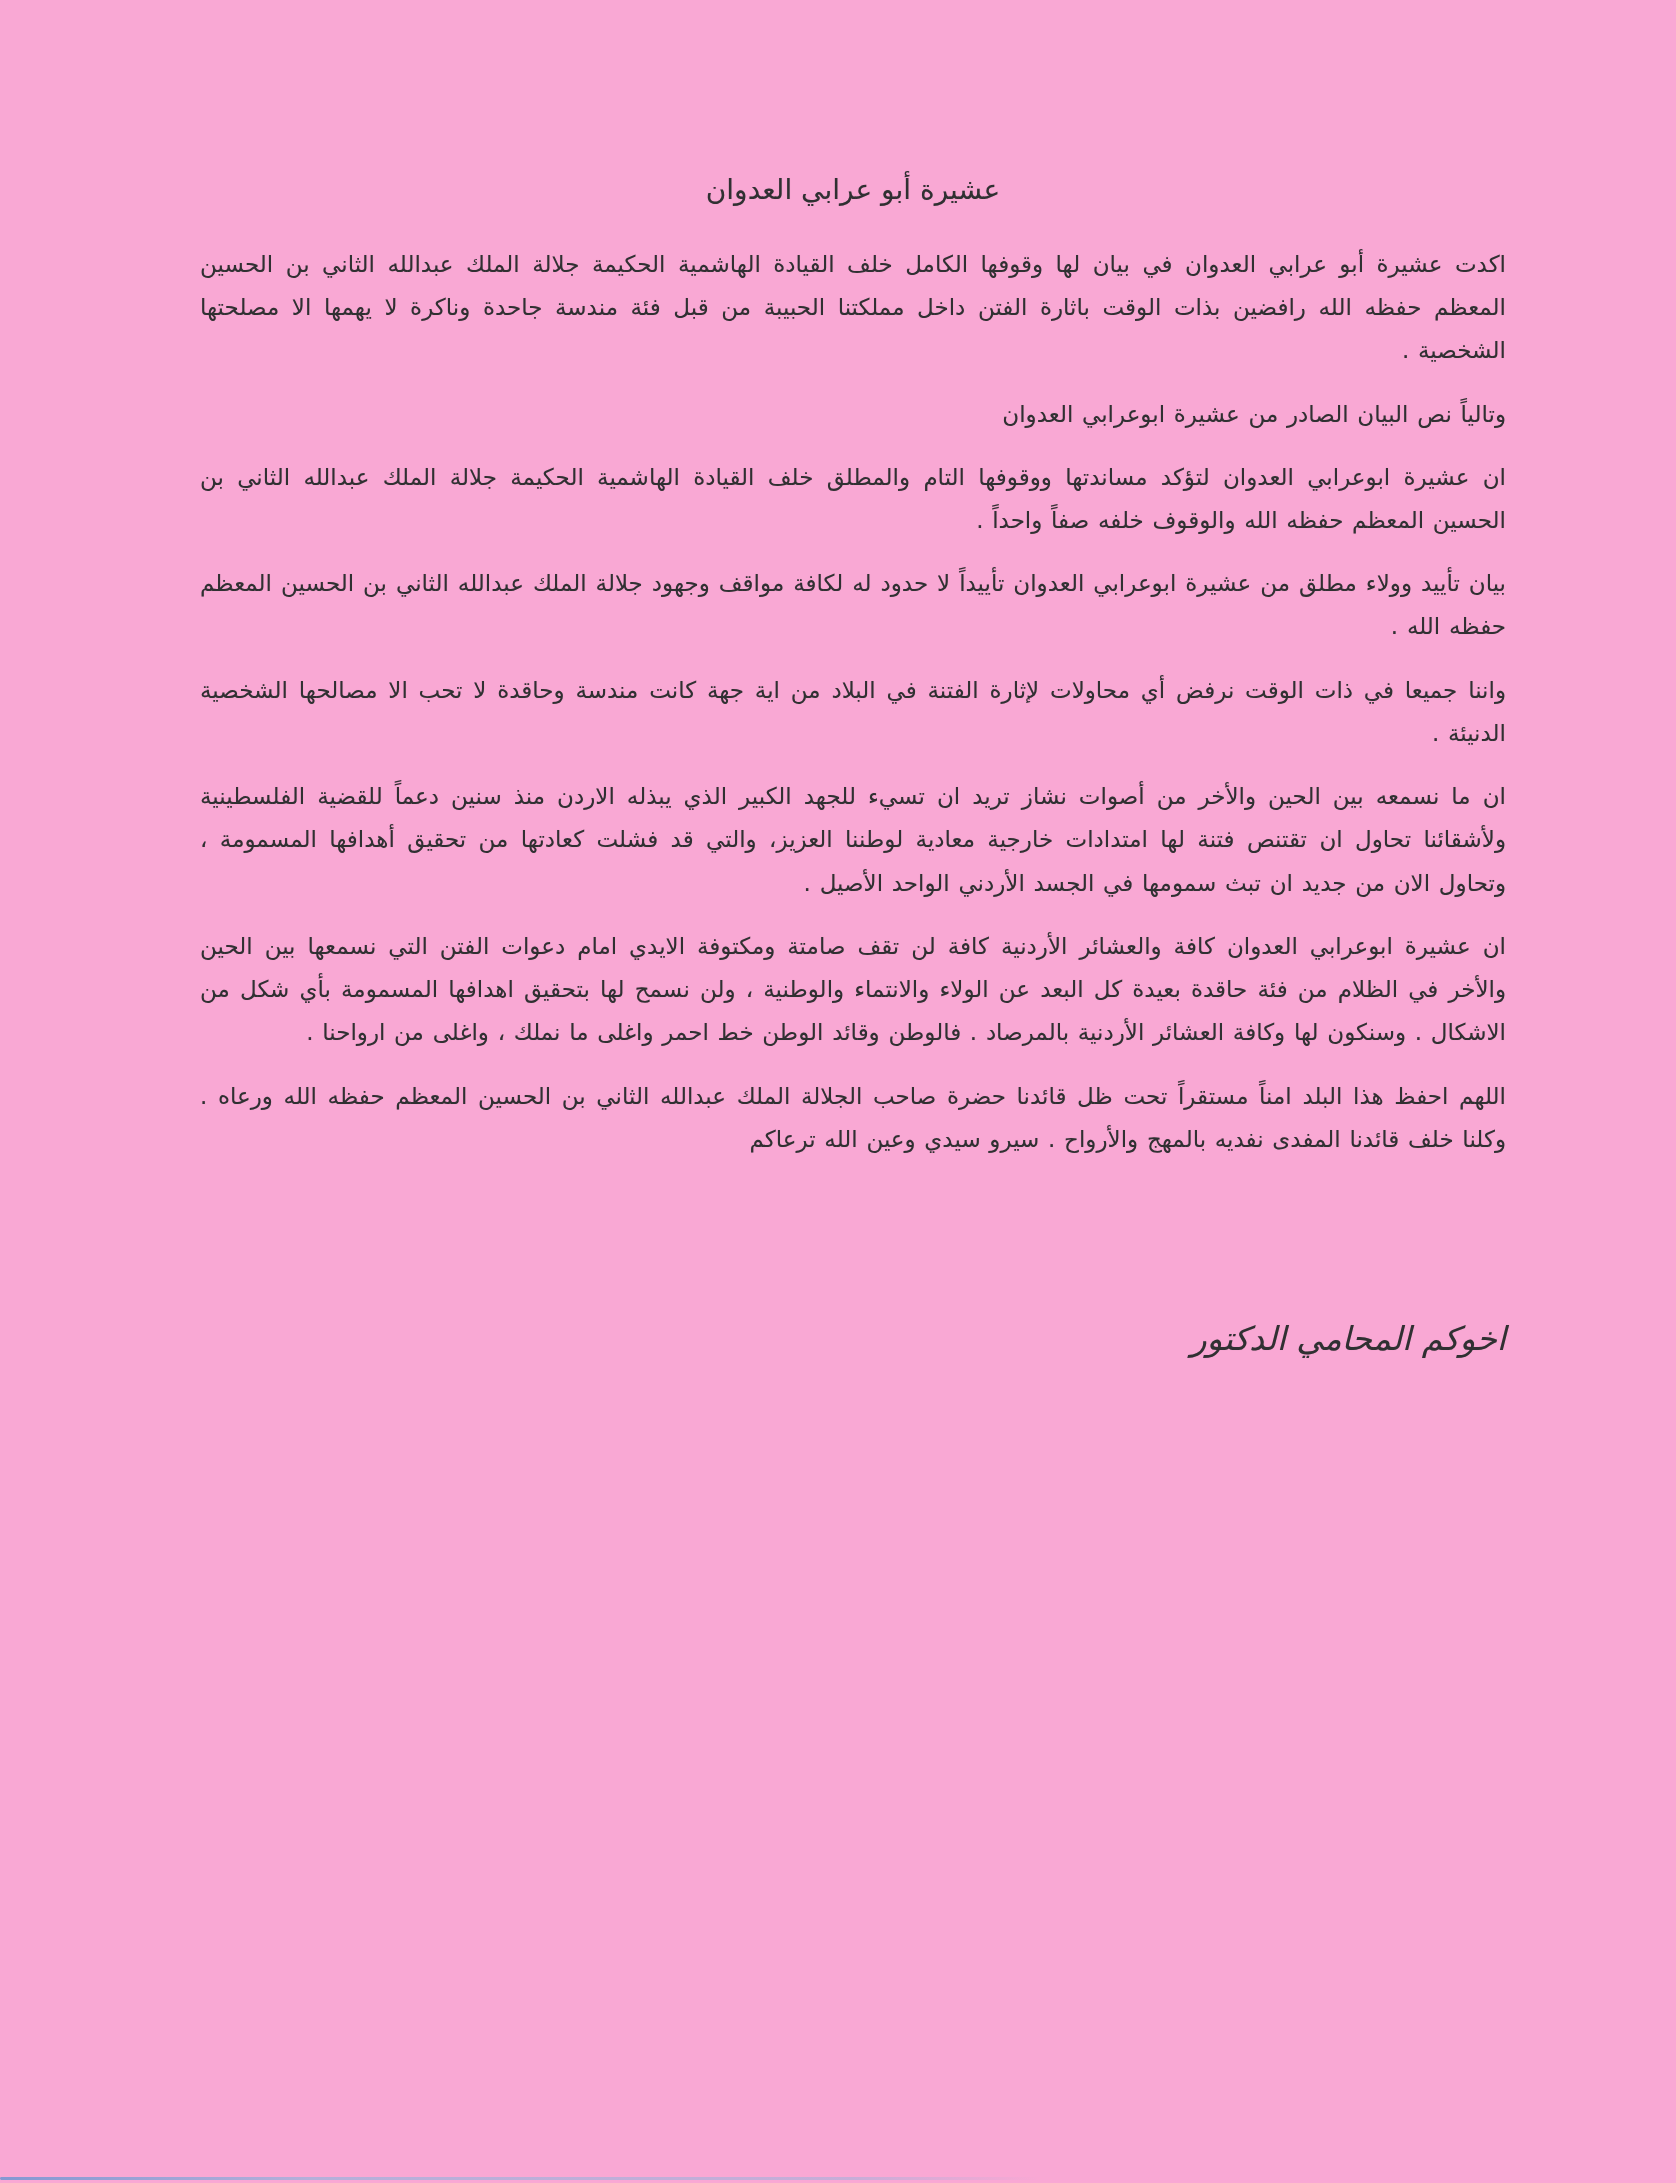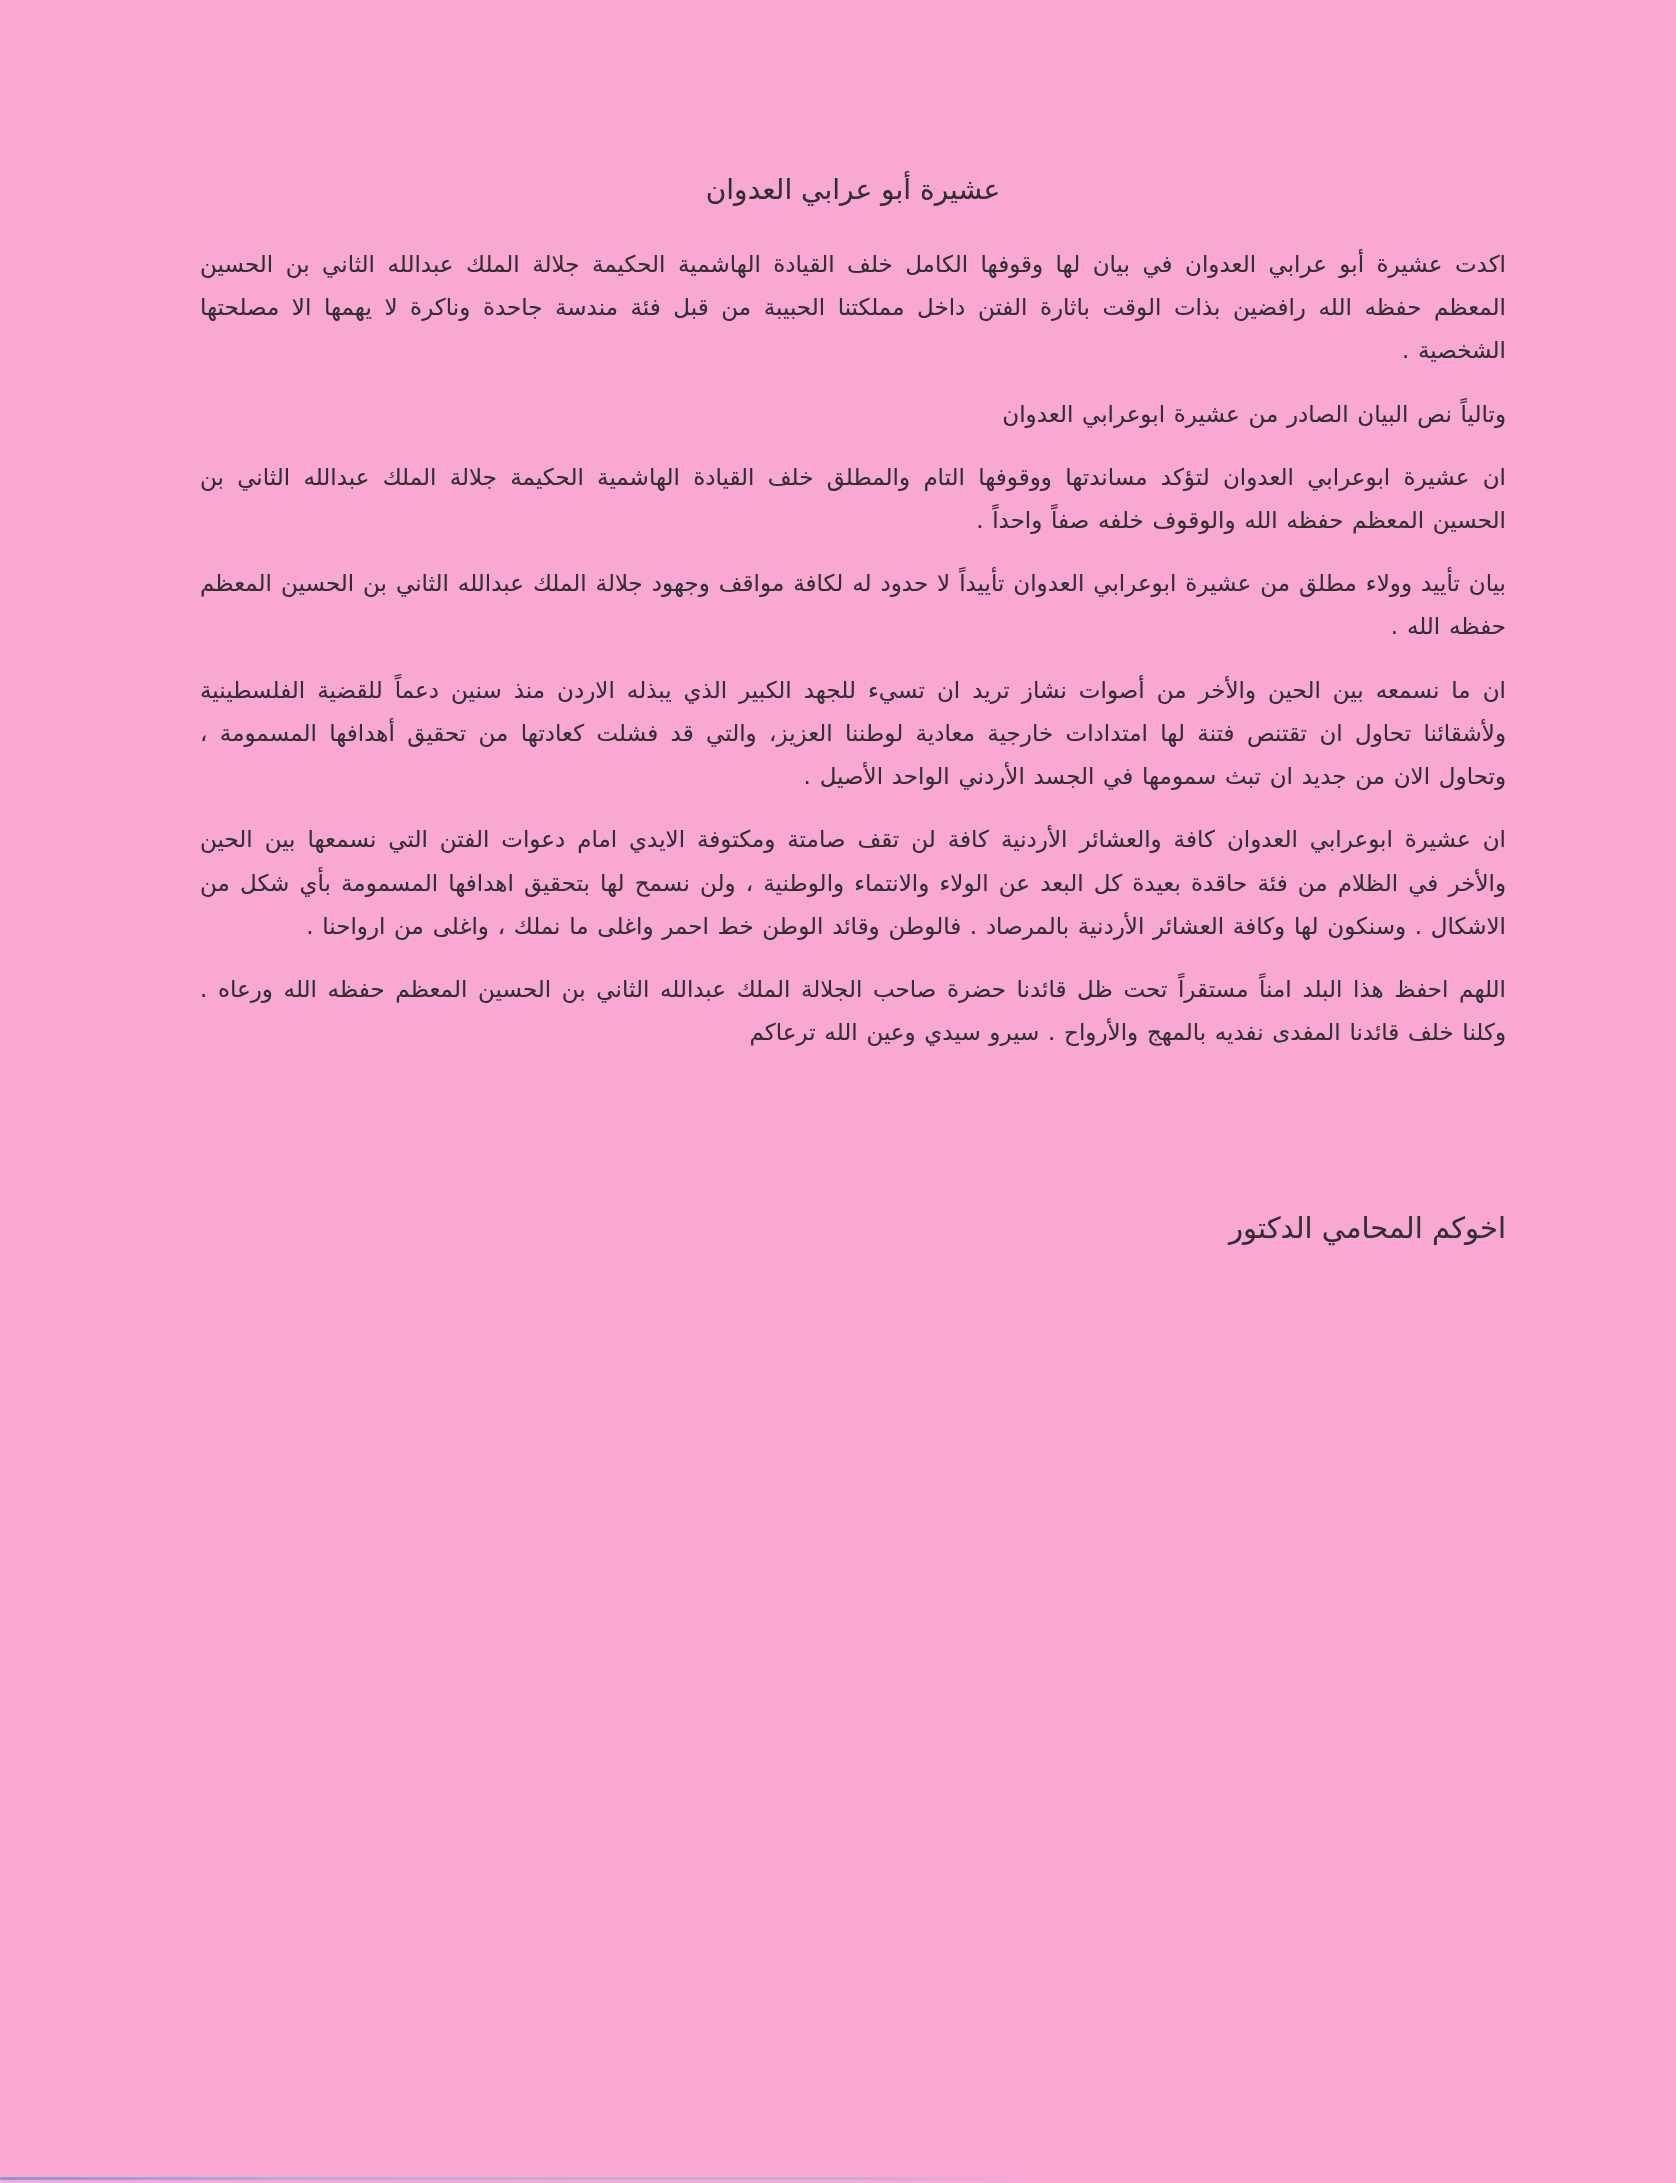--- a/index.html
+++ b/index.html
@@ -37,23 +37,24 @@
     text-shadow: 0 0 0.7px rgba(40,40,40,0.22);
     word-spacing: 1.4px;
   }
   .para.single-line {
     text-align: right;
   }
   .signature {
     margin-top: 147px;
     padding-left: 32px;
     text-align: right;
-    font-size: 29px;
+    font-size: 33px;
     line-height: 1.85;
     text-shadow: 0 0 0.7px rgba(40,40,40,0.22);
+    font-style: italic;
   }
   .sig-line {
     margin-bottom: 21.6px;
   }
   .scan-line {
     position: absolute;
     bottom: 2.7px;
     left: 0;
     width: 62%;
     height: 3.4px;
@@ -74,20 +75,21 @@
     <div class="title">عشيرة أبو عرابي العدوان</div>
 
     <p class="para">اكدت عشيرة أبو عرابي العدوان في بيان لها وقوفها الكامل خلف القيادة الهاشمية الحكيمة جلالة الملك عبدالله الثاني بن الحسين المعظم  حفظه الله  رافضين بذات الوقت  باثارة الفتن داخل مملكتنا الحبيبة من قبل فئة مندسة جاحدة وناكرة لا يهمها الا مصلحتها الشخصية .</p>
 
     <p class="para single-line">وتالياً نص البيان الصادر من عشيرة ابوعرابي العدوان</p>
 
     <p class="para">ان عشيرة ابوعرابي العدوان لتؤكد مساندتها ووقوفها التام والمطلق خلف القيادة الهاشمية الحكيمة جلالة الملك عبدالله الثاني بن الحسين المعظم حفظه الله والوقوف خلفه صفاً واحداً .</p>
 
     <p class="para">بيان تأييد وولاء مطلق من عشيرة ابوعرابي العدوان تأييداً لا حدود له لكافة مواقف وجهود جلالة الملك عبدالله الثاني بن الحسين المعظم حفظه الله .</p>
 
+    <p class="para">واننا جميعا في ذات الوقت نرفض أي محاولات لإثارة الفتنة في البلاد من اية جهة  كانت مندسة وحاقدة لا تحب الا مصالحها الشخصية  الدنيئة .</p>
 
 
     <p class="para">ان ما نسمعه بين الحين والأخر من أصوات نشاز تريد ان تسيء للجهد الكبير الذي يبذله الاردن منذ سنين دعماً للقضية الفلسطينية  ولأشقائنا  تحاول ان تقتنص فتنة لها امتدادات خارجية معادية لوطننا العزيز، والتي قد فشلت كعادتها من تحقيق أهدافها المسمومة ، وتحاول الان من جديد ان تبث سمومها في الجسد الأردني  الواحد الأصيل .</p>
 
     <p class="para">ان عشيرة ابوعرابي العدوان كافة والعشائر الأردنية كافة لن تقف صامتة ومكتوفة الايدي امام دعوات الفتن التي نسمعها بين الحين والأخر في الظلام من فئة حاقدة بعيدة كل البعد عن الولاء والانتماء والوطنية ، ولن نسمح لها بتحقيق اهدافها المسمومة بأي شكل من الاشكال . وسنكون لها وكافة العشائر الأردنية بالمرصاد . فالوطن وقائد الوطن خط احمر واغلى ما نملك ، واغلى من ارواحنا .</p>
 
     <p class="para">اللهم احفظ هذا البلد امناً مستقراً تحت ظل قائدنا حضرة صاحب الجلالة الملك عبدالله الثاني بن الحسين المعظم  حفظه الله ورعاه . وكلنا خلف قائدنا المفدى نفديه بالمهج والأرواح .  سيرو سيدي وعين الله ترعاكم</p>
 
     <div class="signature">
       <div class="sig-line">اخوكم المحامي الدكتور</div>

